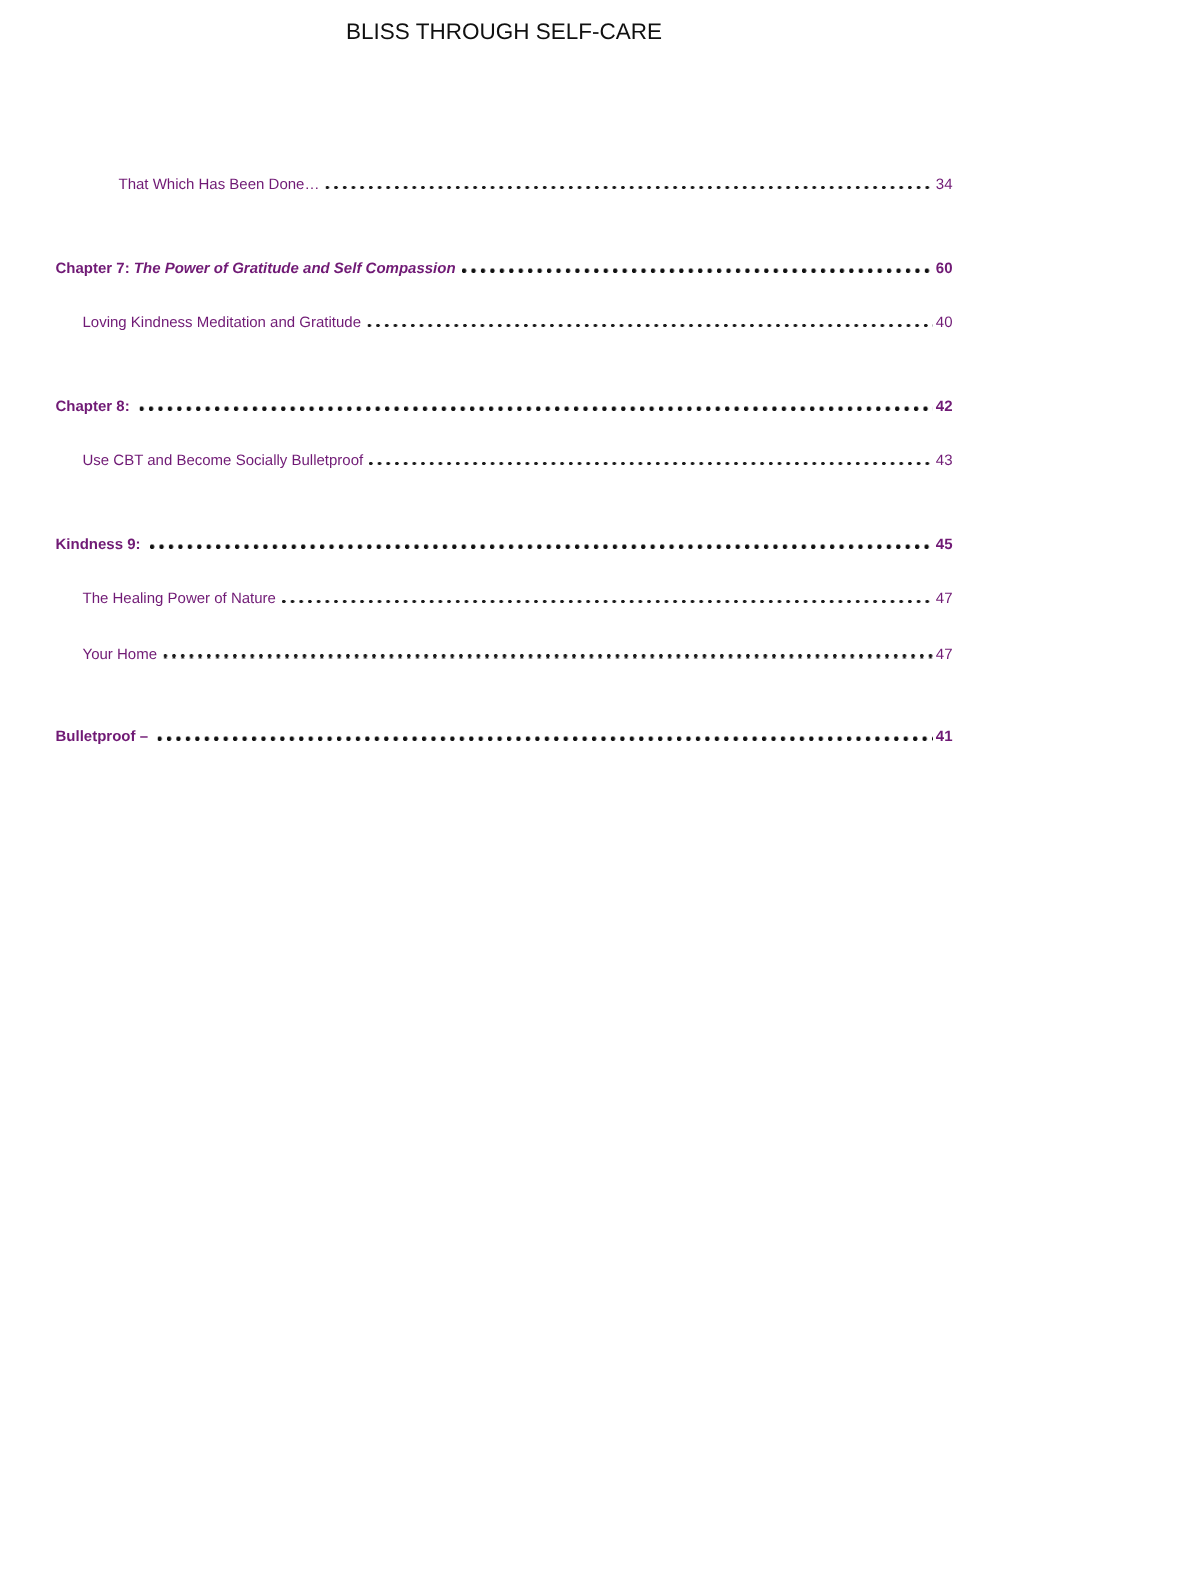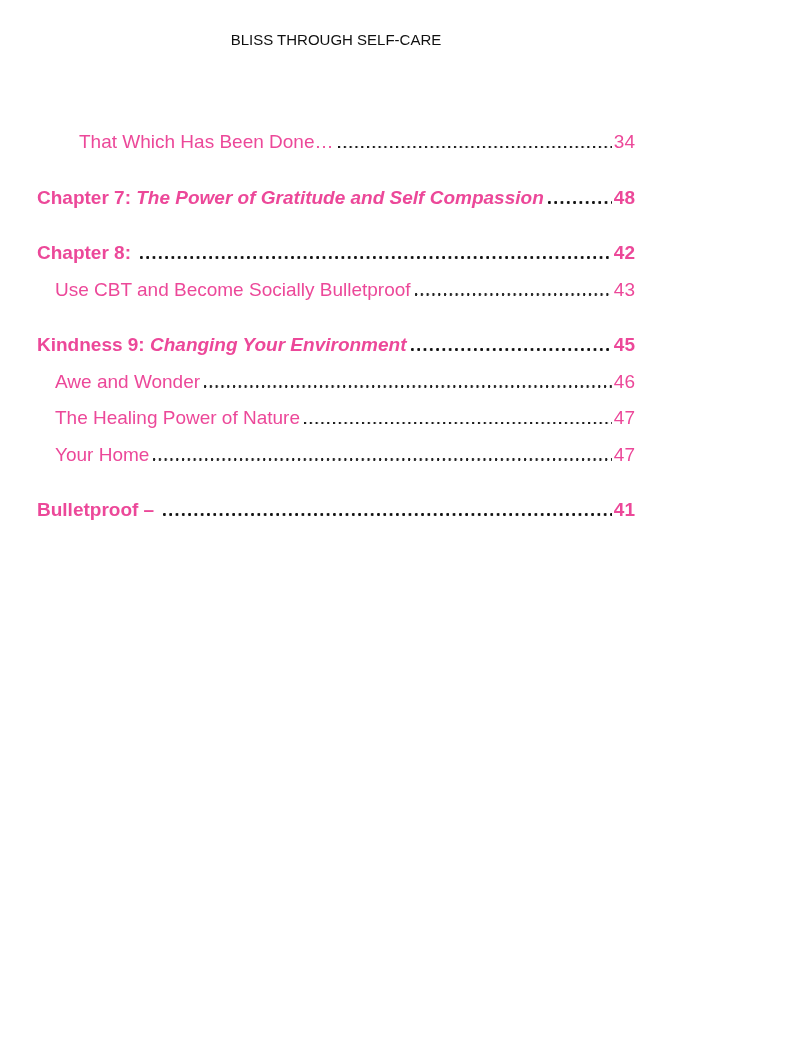--- a/index.html
+++ b/index.html
@@ -9,38 +9,38 @@
   }
   .page {
     position: relative;
     width: 676px;
     height: 1051px;
     background: #ffffff;
     overflow: hidden;
     font-family: "Liberation Sans", "DejaVu Sans", sans-serif;
     color: #111111;
     box-sizing: border-box;
-    padding: 31px 41px 0 37px;
+    padding: 13px 41px 0 37px;
   }
   .doc-header {
     text-align: center;
     font-size: 15px;
     line-height: 18px;
     font-weight: 400;
     color: #101010;
   }
   .toc {
     margin-top: 75px;
   }
   .toc-row {
     display: flex;
     align-items: baseline;
     line-height: 36.5px;
-    font-size: 19px;
-    color: #ec4899;
+    font-size: 10px;
+    color: #701a75;
   }
   .lvl-chapter { font-weight: 700; }
   .lvl-sub  { padding-left: 18px; }
   .lvl-sub2 { padding-left: 42px; }
   .group-start { margin-top: 19px; }
   .prefix, .title { white-space: pre; }
   .title { font-style: italic; }
   .leader {
     flex: 1 1 auto;
     height: 2.4px;
@@ -70,44 +70,43 @@
       <div class="toc-row lvl-sub2">
     <span class="prefix">That Which Has Been Done…</span>
 
     <span class="leader"></span>
     <span class="pagenum">34</span>
   </div>
       <div class="toc-row lvl-chapter group-start">
     <span class="prefix">Chapter 7: </span>
     <span class="title">The Power of Gratitude and Self Compassion</span>
     <span class="leader"></span>
-    <span class="pagenum">48</span>
+    <span class="pagenum">60</span>
+  </div>
+      <div class="toc-row lvl-sub">
+    <span class="prefix">Loving Kindness Meditation and Gratitude</span>
+
+    <span class="leader"></span>
+    <span class="pagenum">40</span>
   </div>
       <div class="toc-row lvl-chapter group-start">
     <span class="prefix">Chapter 8: </span>
     <span class="leader"></span>
     <span class="pagenum">42</span>
   </div>
       <div class="toc-row lvl-sub">
     <span class="prefix">Use CBT and Become Socially Bulletproof</span>
 
     <span class="leader"></span>
     <span class="pagenum">43</span>
   </div>
       <div class="toc-row lvl-chapter group-start">
     <span class="prefix">Kindness 9: </span>
-    <span class="title">Changing Your Environment</span>
     <span class="leader"></span>
     <span class="pagenum">45</span>
-  </div>
-      <div class="toc-row lvl-sub">
-    <span class="prefix">Awe and Wonder</span>
-
-    <span class="leader"></span>
-    <span class="pagenum">46</span>
   </div>
       <div class="toc-row lvl-sub">
     <span class="prefix">The Healing Power of Nature</span>
 
     <span class="leader"></span>
     <span class="pagenum">47</span>
   </div>
       <div class="toc-row lvl-sub">
     <span class="prefix">Your Home</span>
 

